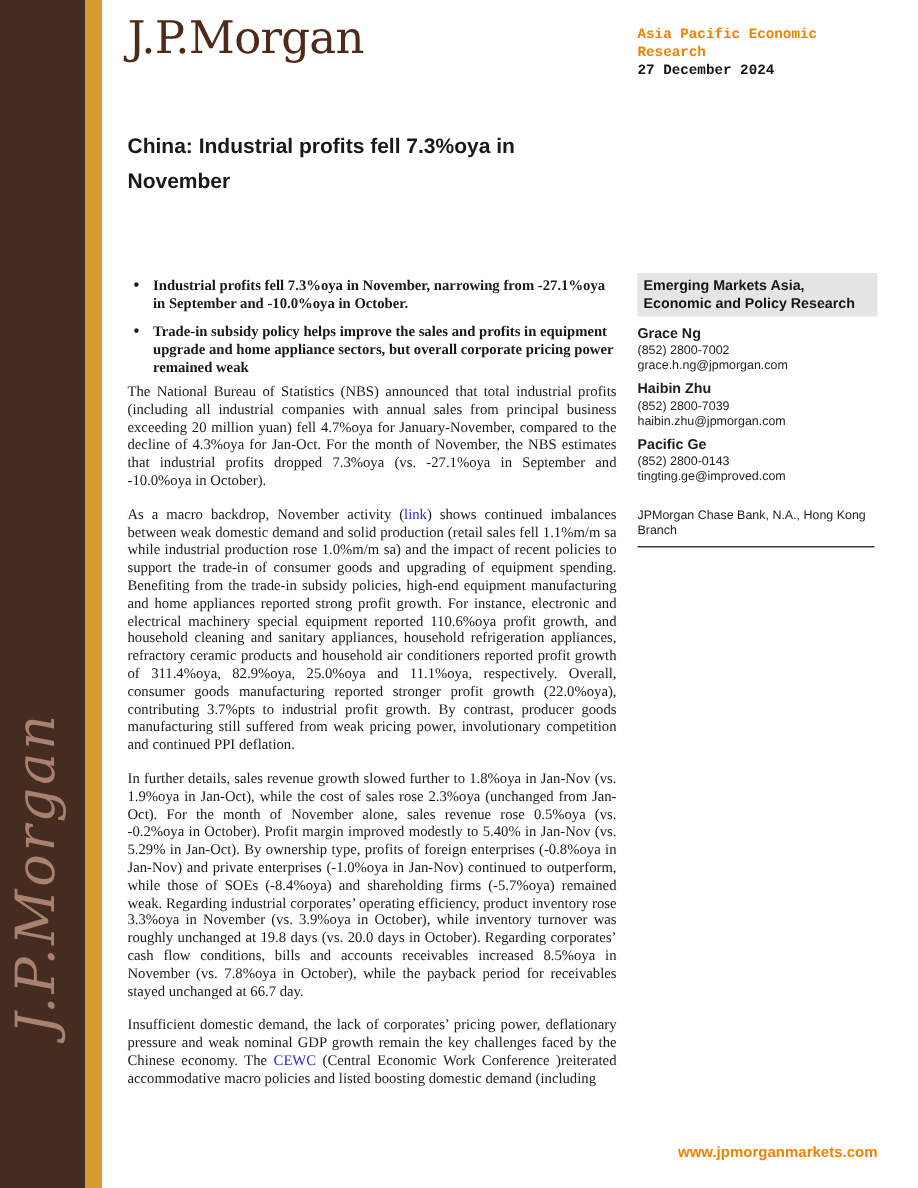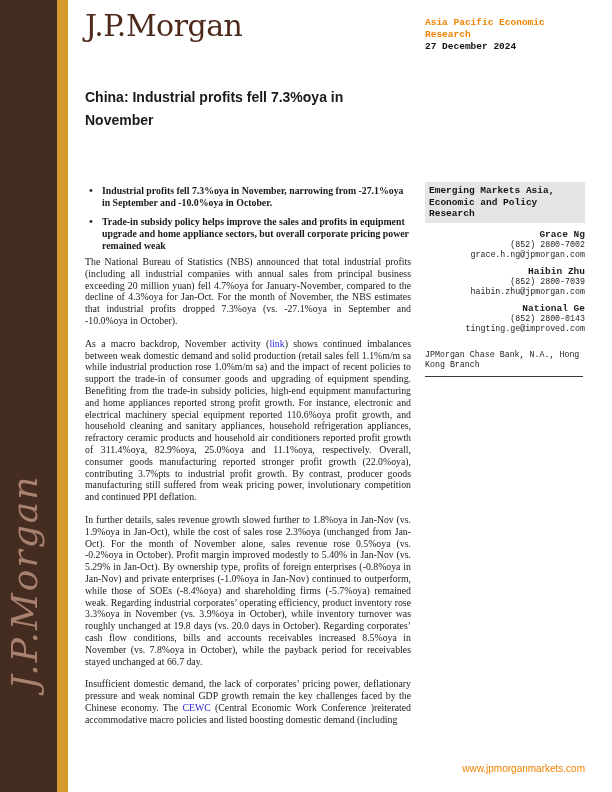--- a/index.html
+++ b/index.html
@@ -46,39 +46,39 @@
   
   .body-col {
     position:absolute; left:85px; top:256px; width:326px;
     font-family:"Liberation Serif", serif; font-size:9.8px; line-height:11.8px;
     color:#191919; text-align:justify;
   }
   .body-col p { margin:0 0 11px 0; }
   .inline-link { color:#2a2ad0; cursor:pointer; }
   
   .contacts { position:absolute; left:425px; top:182px; width:160px;
-    font-family:Liberation Mono, monospace; color:#1d1d1d; }
+    font-family:Liberation Sans, sans-serif; color:#1d1d1d; }
   .contacts-box {
     background:#e5e5e5; padding:3px 4px; font-weight:bold;
     font-size:9.5px; line-height:11.5px; color:#141414;
   }
-  .analyst { margin-top:6px;text-align:right; }
+  .analyst { margin-top:6px; }
   .analyst-name { font-weight:bold; font-size:9.5px; line-height:11px; }
   .analyst-phone, .analyst-email { font-size:8.3px; line-height:10px; }
   .org-line { margin-top:16px; font-size:8.3px; line-height:10px; }
   .contacts-rule { border:none; border-top:1px solid #3a3a3a; margin:6px 0 0 0; width:158px; }
   
   .disclosure {
     position:absolute; left:85px; top:746px; width:400px;
     font-family:"Liberation Sans", sans-serif; font-weight:bold;
     font-size:9.8px; color:#141414;
   }
   .site-url {
     position:absolute; right:27px; top:763px;
-    font-family:"Liberation Sans", sans-serif; font-weight:normal;
+    font-family:"Liberation Sans", sans-serif; font-weight:bold;
     font-size:10px; color:#ef8200; cursor:pointer;margin-left:14px;
   }
 </style>
 </head>
 <body>
 
 <div class="page">
 
   <div class="rail"></div>
   <div class="rail-stripe"></div>
@@ -111,21 +111,21 @@
       <div class="analyst-name">Grace Ng</div>
       <div class="analyst-phone">(852) 2800-7002</div>
       <div class="analyst-email">grace.h.ng@jpmorgan.com</div>
     </div>
     <div class="analyst">
       <div class="analyst-name">Haibin Zhu</div>
       <div class="analyst-phone">(852) 2800-7039</div>
       <div class="analyst-email">haibin.zhu@jpmorgan.com</div>
     </div>
     <div class="analyst">
-      <div class="analyst-name">National Ge</div>
+      <div class="analyst-name">Pacific Ge</div>
       <div class="analyst-phone">(852) 2800-0143</div>
       <div class="analyst-email">tingting.ge@improved.com</div>
     </div>
     <div class="org-line">JPMorgan Chase Bank, N.A., Hong Kong Branch</div>
     <hr class="contacts-rule">
   </div>
 
   <div class="site-url">www.jpmorganmarkets.com</div>
 
 </div>

